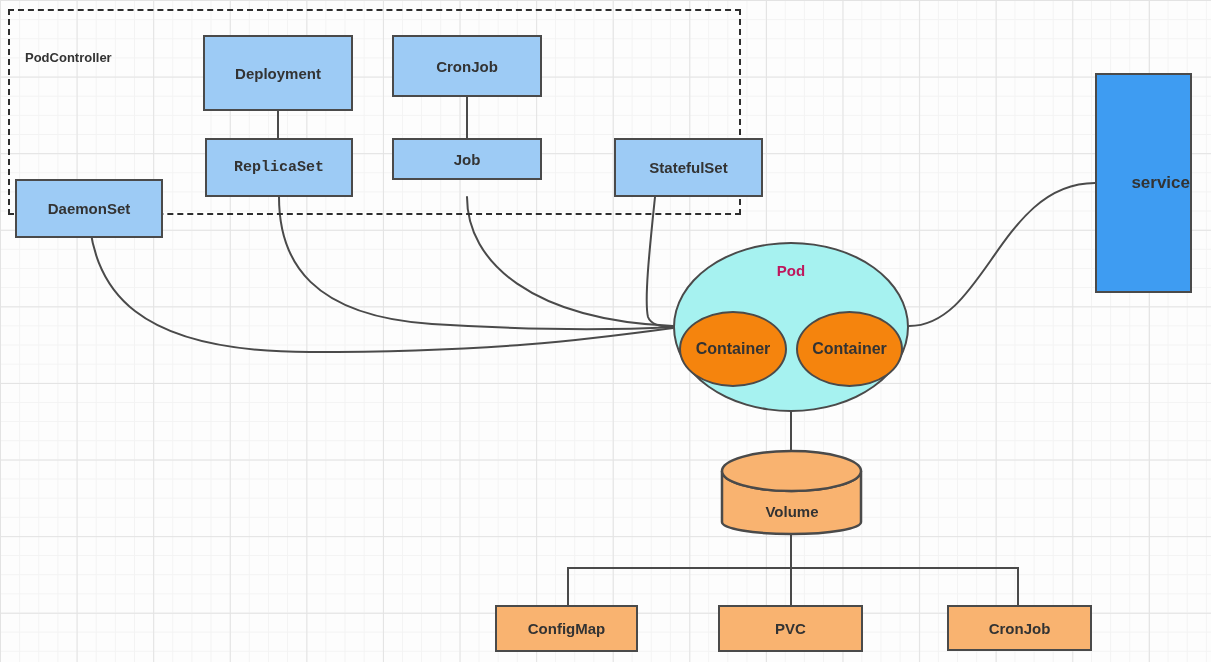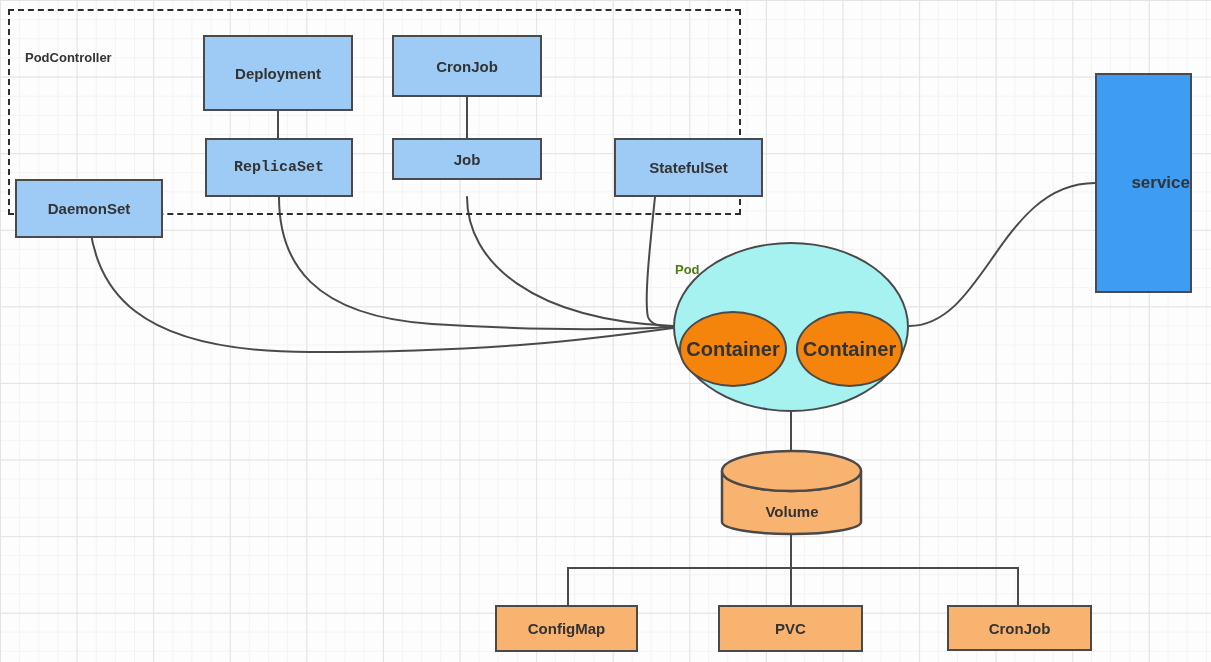--- a/index.html
+++ b/index.html
@@ -28,24 +28,24 @@
     position:absolute;box-sizing:border-box;
     border:2px dashed #2d2d2d;background:transparent;
   }
   .group-label{
     position:absolute;left:15px;top:14px;
     font-weight:bold;font-size:13px;color:#333333;margin-top:25px;
   }
   .ellipse{border-radius:50%;}
   .pod{background:#A6F2F0;}
   .pod-label{
-    position:absolute;left:0;top:18px;width:100%;
-    font-weight:bold;font-size:13px;color:#4d7c0f;
+    position:absolute;left:0;top:18px;width:100%;text-align:center;
+    font-weight:bold;font-size:15px;color:#be185d;
   }
-  .container-ell{background:#F5840D;font-size:20px;}
+  .container-ell{background:#F5840D;font-size:16px;}
   .service{background:#3E9CF2;font-size:17px;justify-content:flex-end;}
   .storage{background:#F9B370;border-radius:0;}
   .volume-label{
     position:absolute;text-align:center;
     font-weight:bold;font-size:15px;color:#333333;
   }
 </style>
 </head>
 <body>
 

